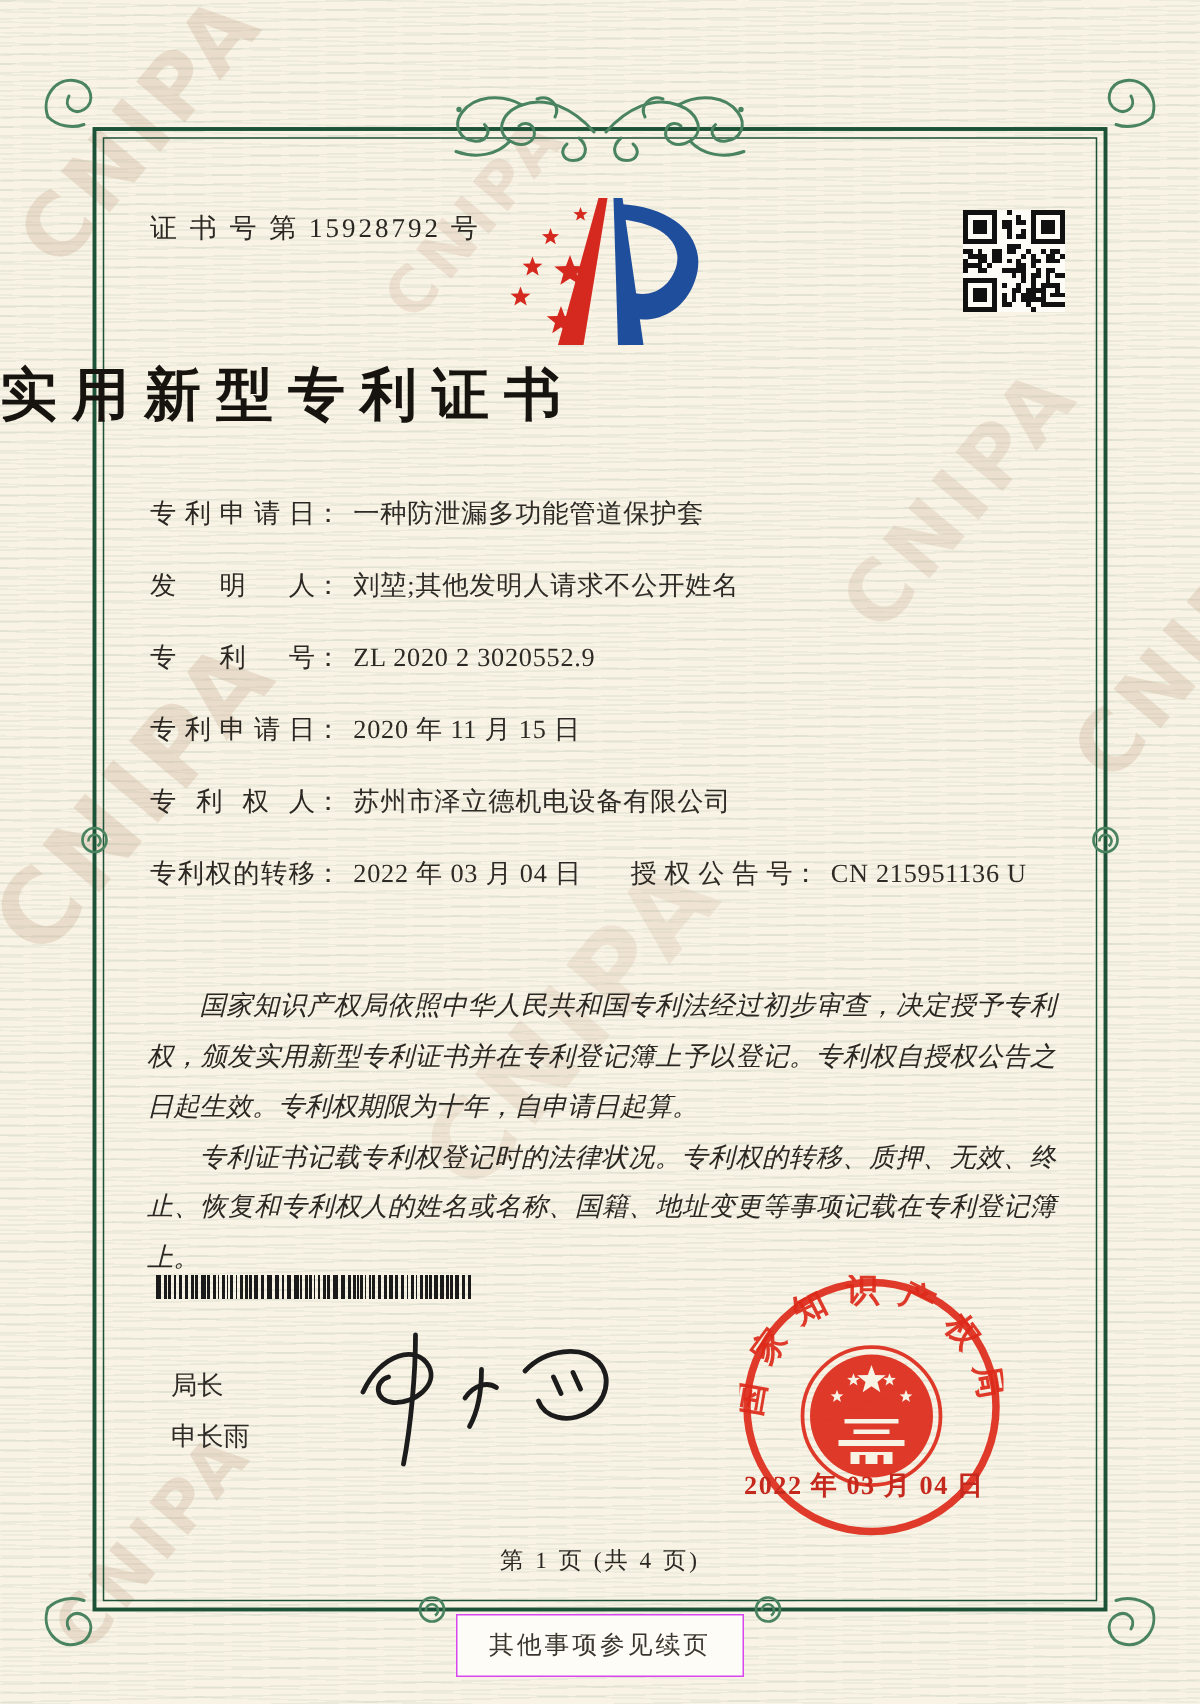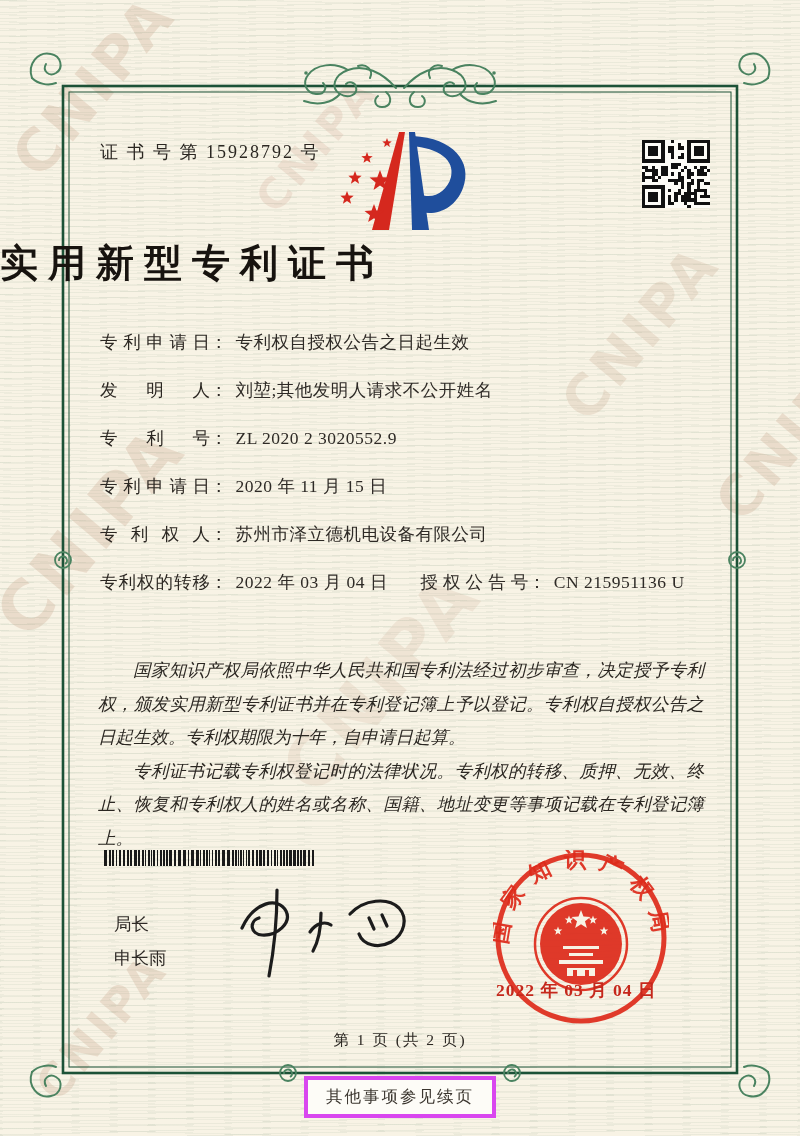--- a/index.html
+++ b/index.html
@@ -45,21 +45,21 @@
   .paras p{margin:0;text-indent:2em;font-style:italic;}
   .barcode{position:absolute;left:104px;top:850px;}
   .signer{position:absolute;left:114px;top:908px;font-size:17.5px;line-height:34px;font-family:Liberation Mono, monospace;}
   .sig-svg{position:absolute;left:222px;top:884px;}
   .seal-svg{position:absolute;left:493px;top:850px;}
   .seal-date{position:absolute;left:496px;top:978px;width:180px;font-size:17.5px;
     font-weight:bold;color:#c5281c;letter-spacing:1px;white-space:nowrap;}
   .page-footer{position:absolute;left:0;top:1030px;width:100%;text-align:center;
     font-size:15.5px;letter-spacing:2px;color:#2b2722;}
   .tab{position:absolute;left:304px;top:1076px;width:192px;height:42px;
-    background:#fdfcf7;border:4px solid #d946ef;box-sizing:border-box;
+    background:#fdfcf7;border:1px solid #d946ef;box-sizing:border-box;
     display:flex;align-items:center;justify-content:center;
     font-size:16.5px;letter-spacing:2px;color:#3a352e;}
 </style>
 </head>
 <body>
 
 <div class="page">
 
   <div class="pattern1"></div>
   <div class="pattern2"></div>
@@ -342,21 +342,21 @@
       <rect x="18" y="19" width="1" height="1" fill="#111"></rect>
       <rect x="19" y="19" width="1" height="1" fill="#111"></rect>
       <rect x="20" y="19" width="1" height="1" fill="#111"></rect>
       <rect x="14" y="20" width="1" height="1" fill="#111"></rect>
     </svg>
 
   <div class="title">实用新型专利证书</div>
 
   <div class="fields">
     <div class="field">
-      <span class="f-label">专利申请日</span><span class="f-colon">：</span><span class="f-value">专利权自授权公告之日起生效</span>
+      <span class="f-label">专利申请日</span><span class="f-colon">：</span><span class="f-value">一种防泄漏多功能管道保护套</span>
     </div>
     <div class="field">
       <span class="f-label">发明人</span><span class="f-colon">：</span><span class="f-value">刘堃;其他发明人请求不公开姓名</span>
     </div>
     <div class="field">
       <span class="f-label">专利号</span><span class="f-colon">：</span><span class="f-value">ZL 2020 2 3020552.9</span>
     </div>
     <div class="field">
       <span class="f-label">专利申请日</span><span class="f-colon">：</span><span class="f-value">2020 年 11 月 15 日</span>
     </div>
@@ -473,16 +473,16 @@
       <rect x="70" y="96" width="36" height="3" fill="#f8f3e5"></rect>
       <rect x="76" y="103" width="24" height="3" fill="#f8f3e5"></rect>
       <rect x="66" y="110" width="44" height="4" fill="#f8f3e5"></rect>
       <rect x="74" y="118" width="28" height="8" fill="#f8f3e5"></rect>
       <rect x="80" y="120" width="4" height="6" fill="#dd2a1a"></rect>
       <rect x="92" y="120" width="4" height="6" fill="#dd2a1a"></rect>
     </g>
   </svg>
   <div class="seal-date">2022 年 03 月 04 日</div>
 
-  <div class="page-footer">第 1 页 (共 2 页)</div>
+  <div class="page-footer">第 1 页 (共 4 页)</div>
   <div class="tab">其他事项参见续页</div>
 
 </div>
 
 </body></html>

